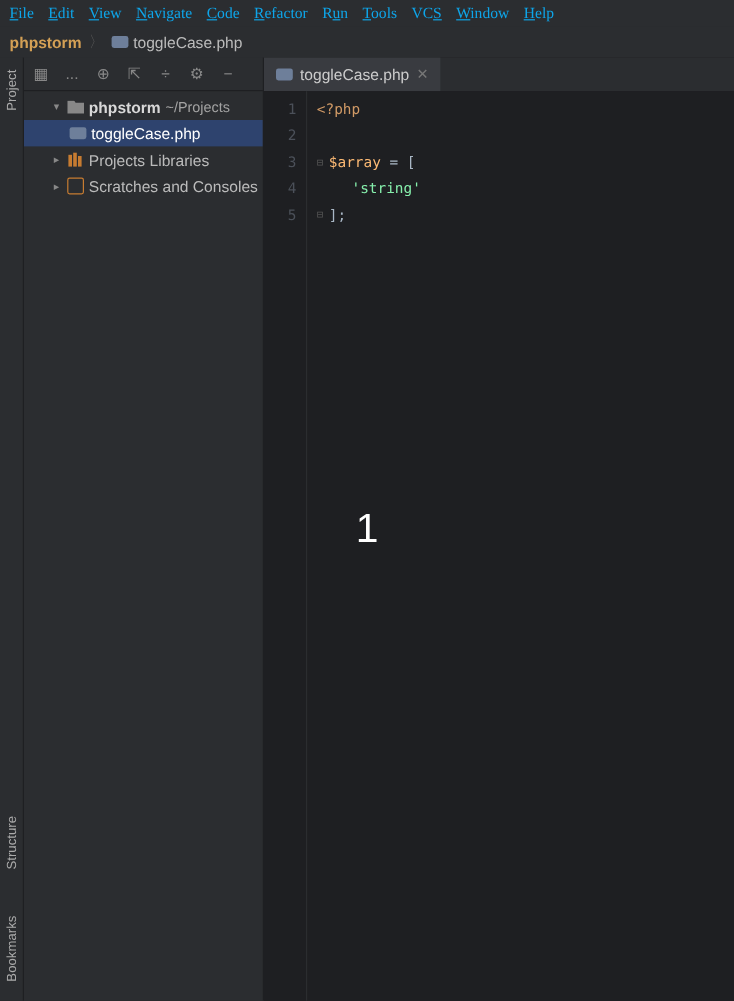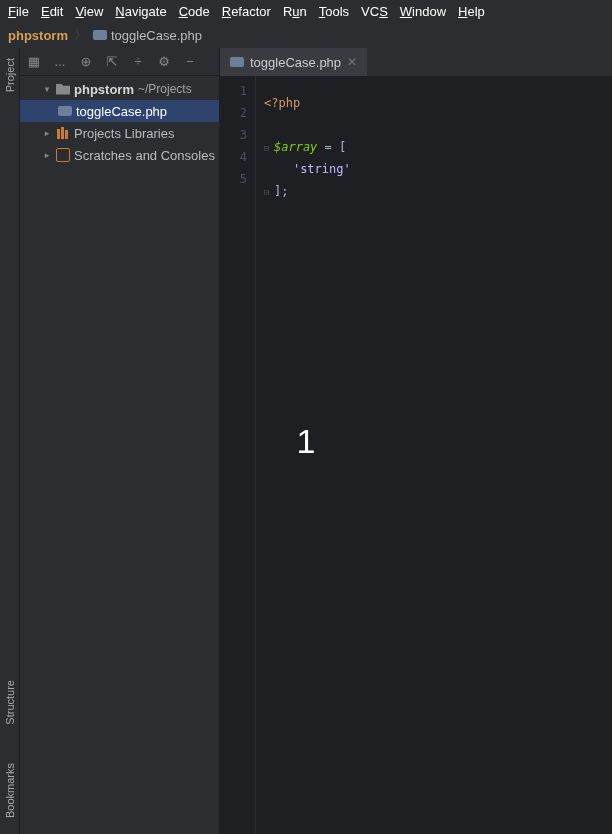--- a/index.html
+++ b/index.html
@@ -15,22 +15,23 @@
     }
     .menubar {
       display: flex;
       gap: 12px;
       padding: 3px 8px;
       background: #2b2d30;
       height: 22px;
       align-items: center;
     }
     .menubar-item {
-      color: #ffffff;
+      color: #0ea5e9;
       cursor: pointer;
+      font-family: Liberation Serif, serif;
     }
     .menubar-item .mnemonic {
       text-decoration: underline;
     }
     .breadcrumb {
       display: flex;
       align-items: center;
       padding: 4px 8px;
       background: #2b2d30;
       height: 26px;
@@ -186,35 +187,35 @@
       height: 22px;
       line-height: 22px;
       text-align: right;
       padding-right: 8px;
       color: #4b5059;
       font-family: "Menlo", "Consolas", monospace;
       font-size: 12px;
     }
     .code {
       flex: 1;
-      padding-top: 16px;
+      padding-top: 4px;
       font-family: "Menlo", "Consolas", monospace;
       font-size: 12px;
       position: relative;
     }
     .code-line {
       height: 22px;
       line-height: 22px;
       padding-left: 8px;
       white-space: pre;
     }
     .t-tag { color: #d19a66; }
-    .t-var { color: #84cc16; font-style: italic; }
+    .t-var { color: #fdba74; }
     .t-op { color: #a9b7c6; }
-    .t-str { color: #c4b5fd; }
+    .t-str { color: #86efac; }
     .fold-marker {
       display: inline-block;
       width: 8px;
       color: #555;
       margin-right: 2px;
       font-size: 9px;
       vertical-align: middle;
     }
     .overlay-number {
       position: absolute;

